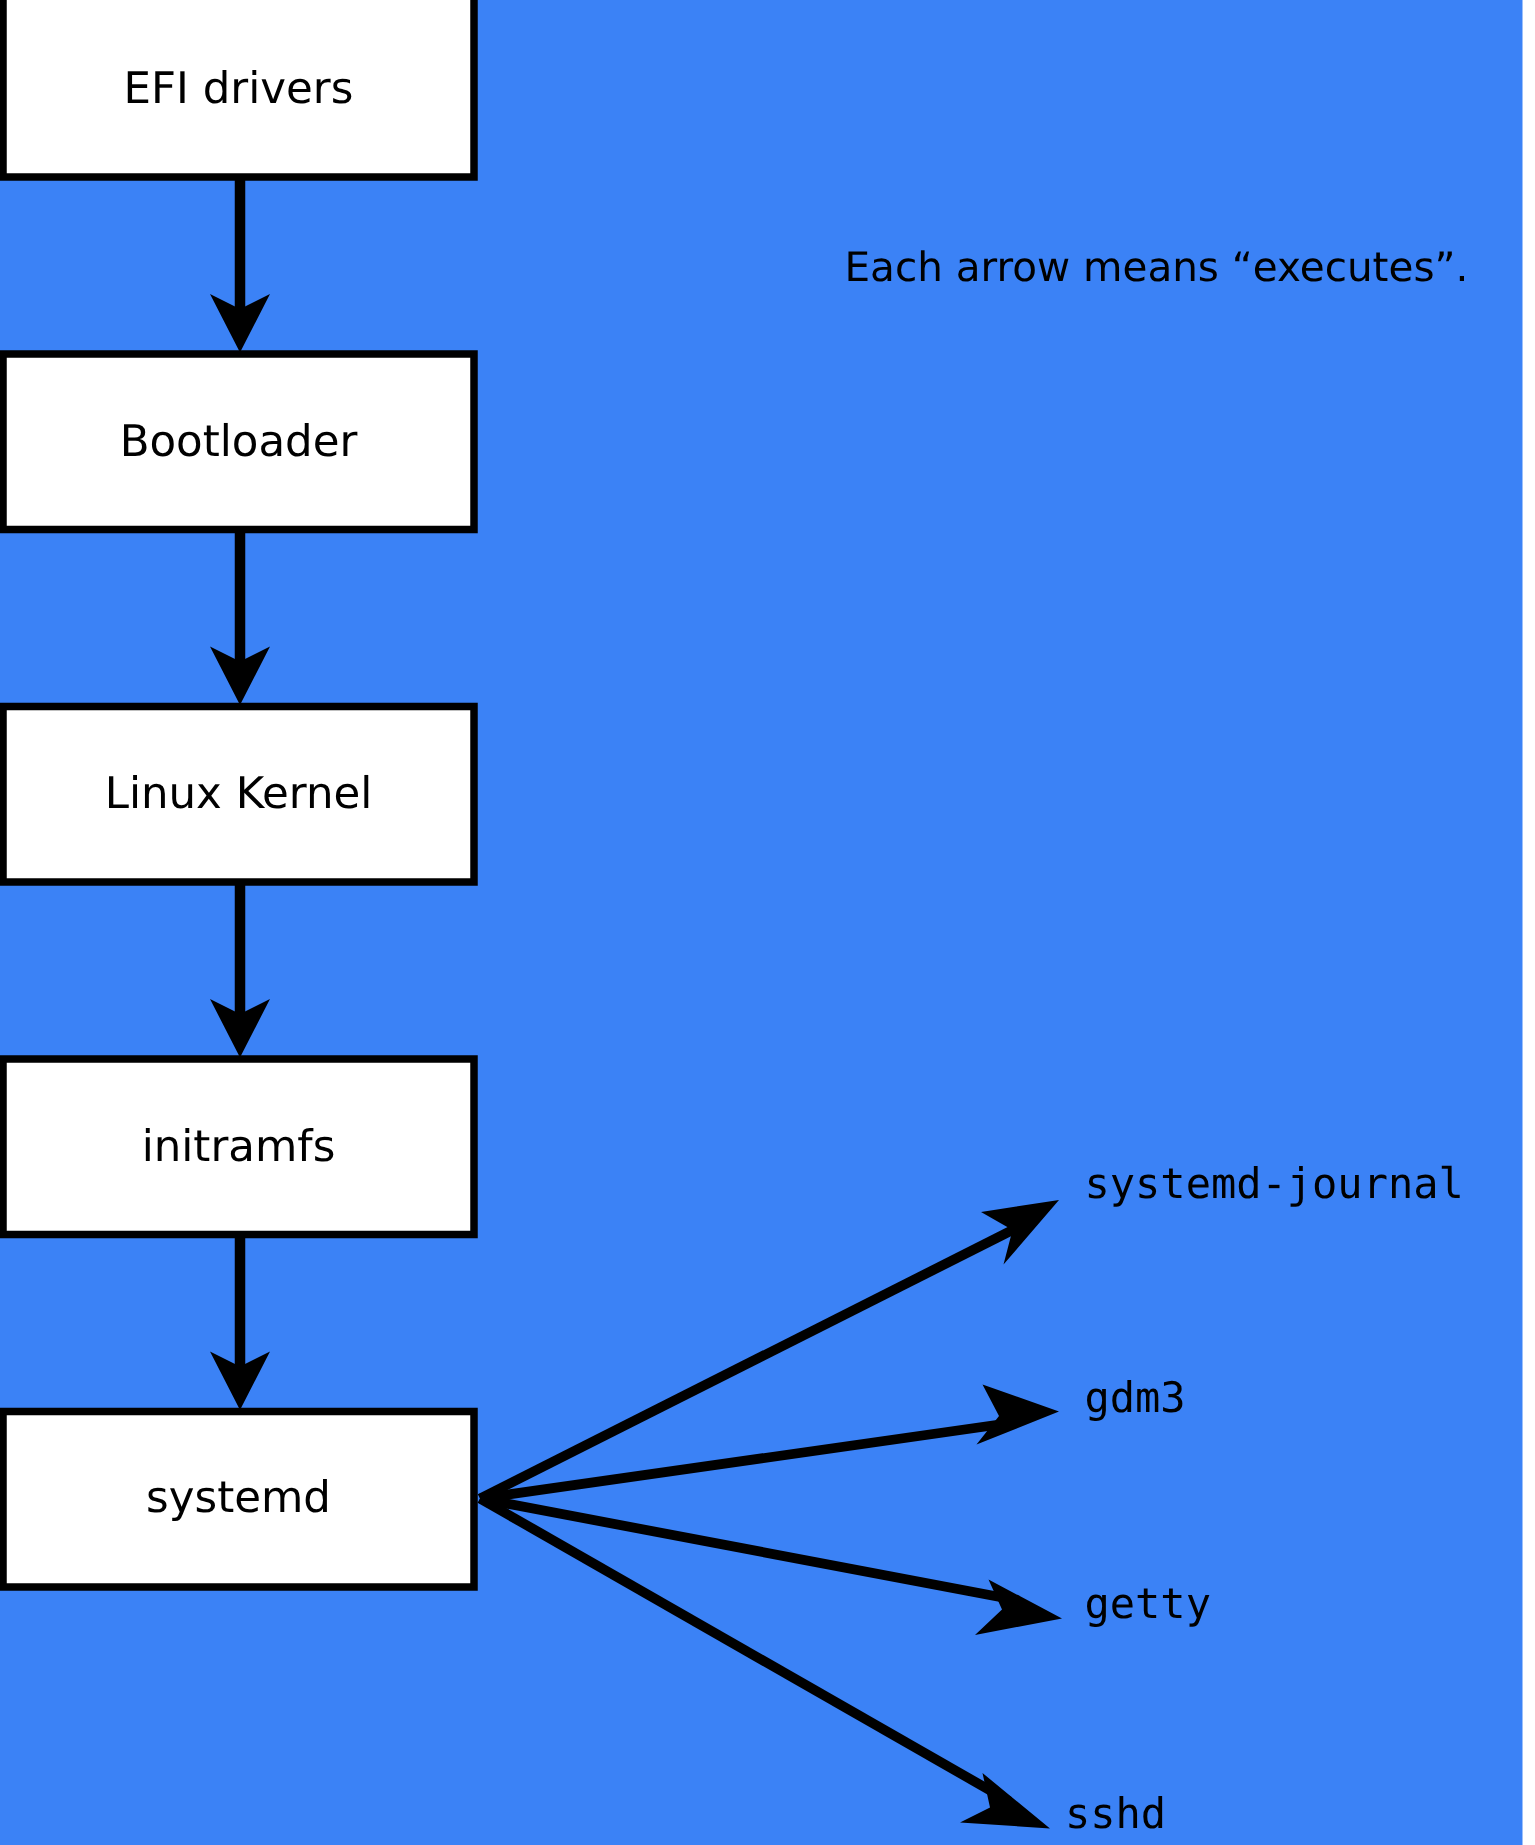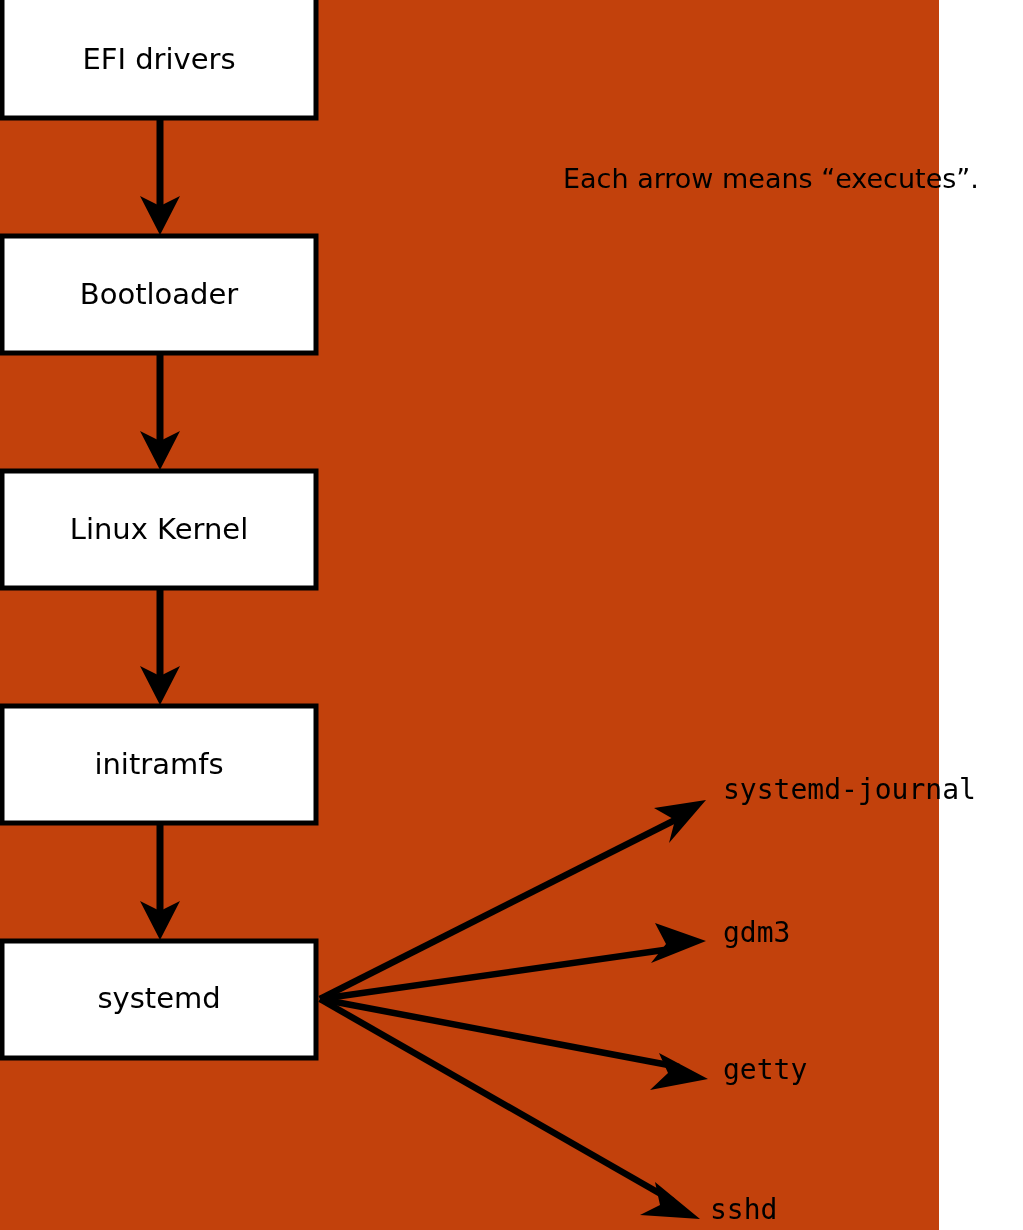--- a/index.html
+++ b/index.html
@@ -8,23 +8,23 @@
     background: #ffffff;
   }
   body {
     width: 1023px;
     height: 1230px;
     overflow: hidden;
     font-family: "DejaVu Sans", sans-serif;
   }
   #diagram-root {
     position: relative;
-    width: 939px;
+    width: 1015px;
     height: 1230px;
-    background: #c2410c;
+    background: #3b82f6;
   }
   svg#boot-chain-svg {
     position: absolute;
     top: 0;
     left: 0;
     width: 1023px;
     height: 1230px;
     display: block;
   }
   .node-box {

